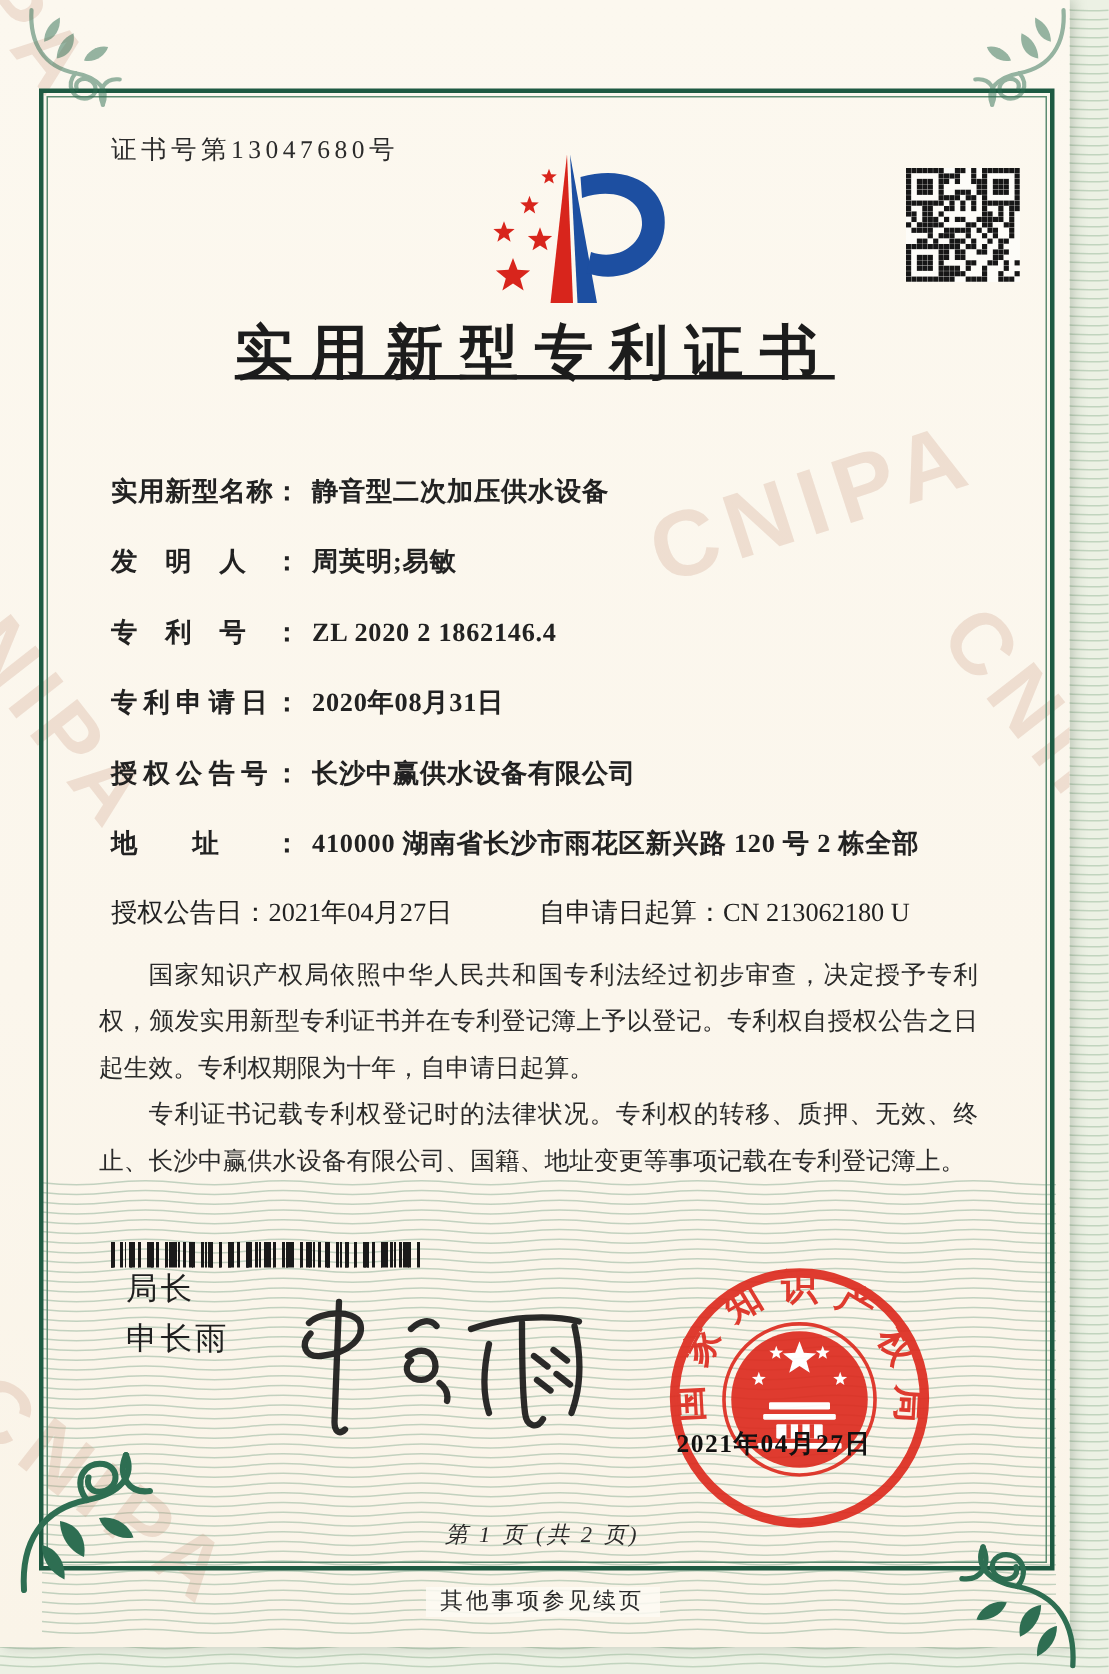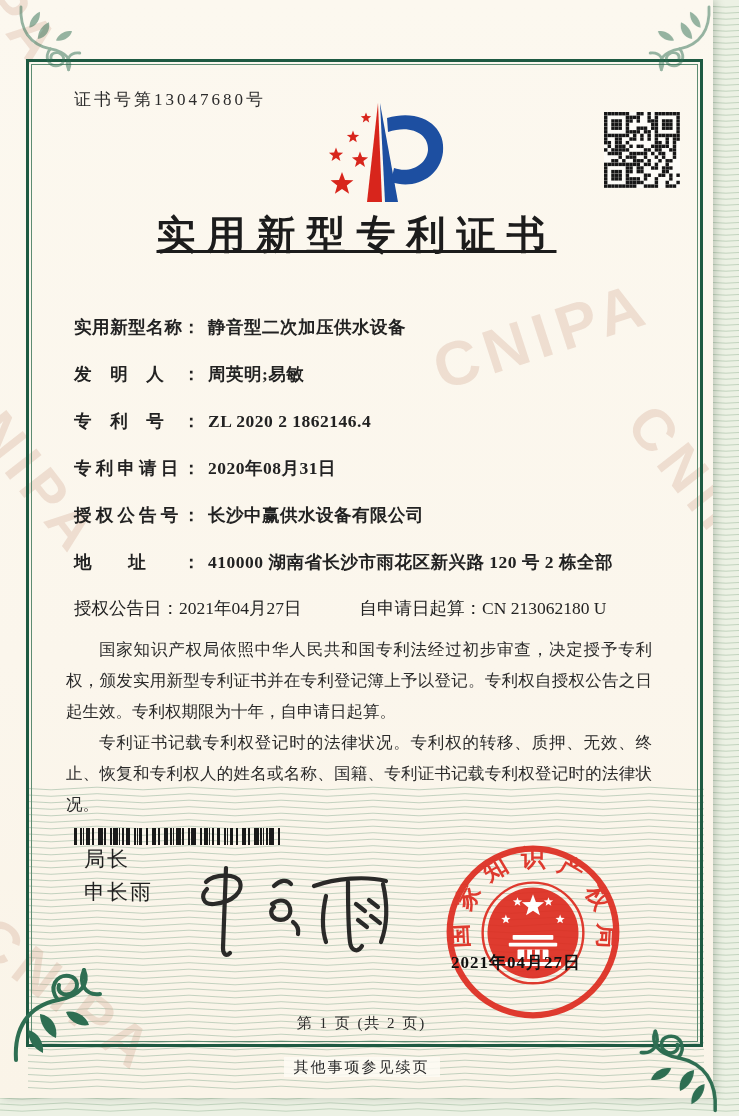--- a/index.html
+++ b/index.html
@@ -57,21 +57,21 @@
       repeating-linear-gradient(90deg,#1a1a1a 0 1px,transparent 1px 9px),
       repeating-linear-gradient(90deg,#1a1a1a 0 3px,transparent 3px 13px);
   }
   .signer{position:absolute;left:84px;top:843px;font-size:21px;line-height:33px;color:#1f1f1f;letter-spacing:2px;}
   .signature{position:absolute;left:190px;top:858px;z-index:7;}
   .seal{position:absolute;left:441px;top:840px;z-index:8;mix-blend-mode:multiply;}
   .seal-date{
     position:absolute;left:451px;top:951px;z-index:9;width:170px;
     font-size:17px;font-weight:600;letter-spacing:1px;color:#111;white-space:nowrap;
   }
-  .page-num{position:absolute;left:26px;top:1014px;width:671px;text-align:center;font-size:15px;color:#2b2b2b;letter-spacing:2px;}
+  .page-num{position:absolute;left:26px;top:1014px;width:671px;text-align:center;font-size:15px;color:#2b2b2b;letter-spacing:2px;font-style:italic;}
   .note{
     position:absolute;left:26px;top:1058px;width:671px;text-align:center;
     font-size:15px;color:#2b2b2b;letter-spacing:2px;z-index:6;
   }
   .note span{background:rgba(253,250,243,.85);padding:2px 10px;text-align:center;}
 </style>
 </head>
 <body>
 
 <svg id="backdrop" width="739" height="1116">
@@ -612,21 +612,21 @@
         <span class="lbl">地址：</span><span class="val">410000 湖南省长沙市雨花区新兴路 120 号 2 栋全部</span>
       </div>
     </div>
 
     <div class="grant-row">
       <span>授权公告日：</span><span>2021年04月27日</span><span class="pair2">自申请日起算：</span><span>CN 213062180 U</span>
     </div>
 
     <div class="paras">
       <p>国家知识产权局依照中华人民共和国专利法经过初步审查，决定授予专利权，颁发实用新型专利证书并在专利登记簿上予以登记。专利权自授权公告之日起生效。专利权期限为十年，自申请日起算。</p>
-      <p>专利证书记载专利权登记时的法律状况。专利权的转移、质押、无效、终止、恢复和专利权人的姓名或名称、国籍、专利证书记载专利权登记时的法律状况。</p>
+      <p>专利证书记载专利权登记时的法律状况。专利权的转移、质押、无效、终止、长沙中赢供水设备有限公司、国籍、地址变更等事项记载在专利登记簿上。</p>
     </div>
 
     <div class="barcode"></div>
 
     <div class="signer">
       <div>局长</div>
       <div>申长雨</div>
     </div>
 
     <svg class="signature" width="215" height="105" viewBox="0 0 215 105">

